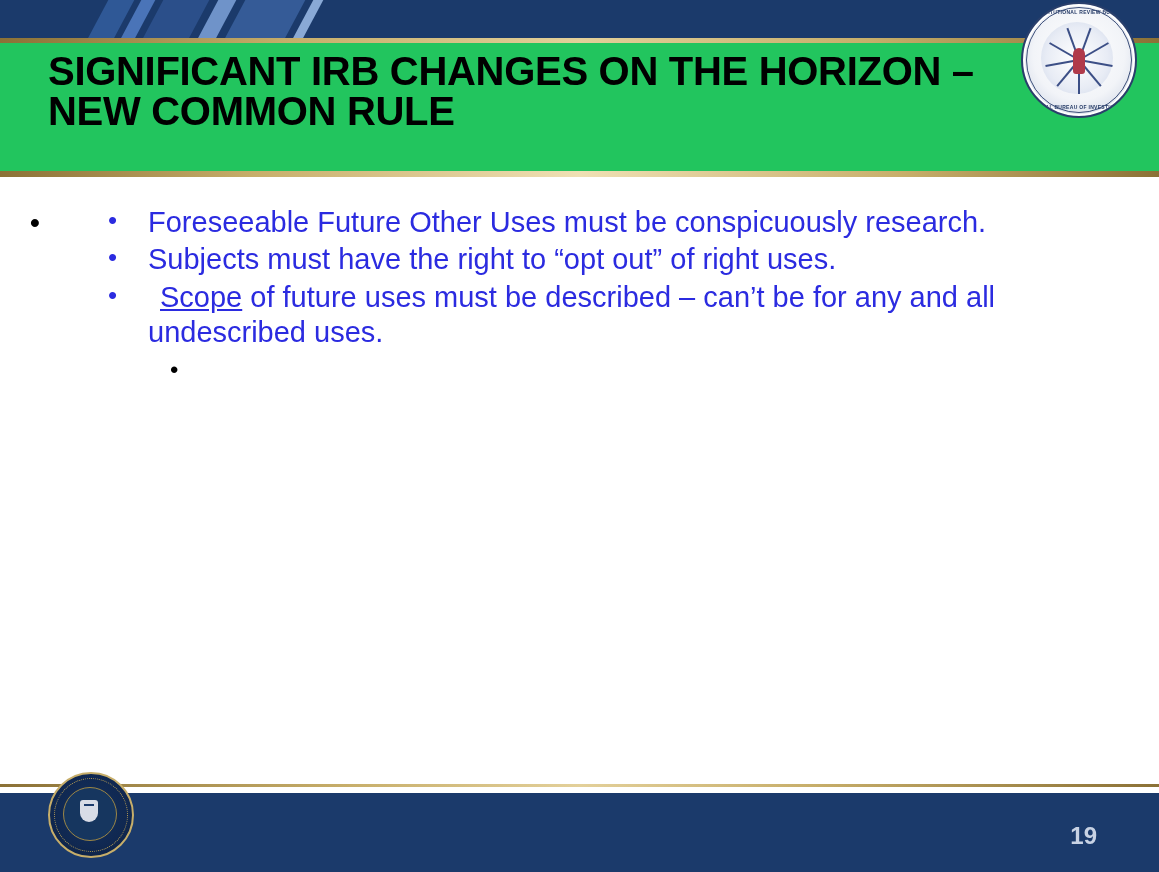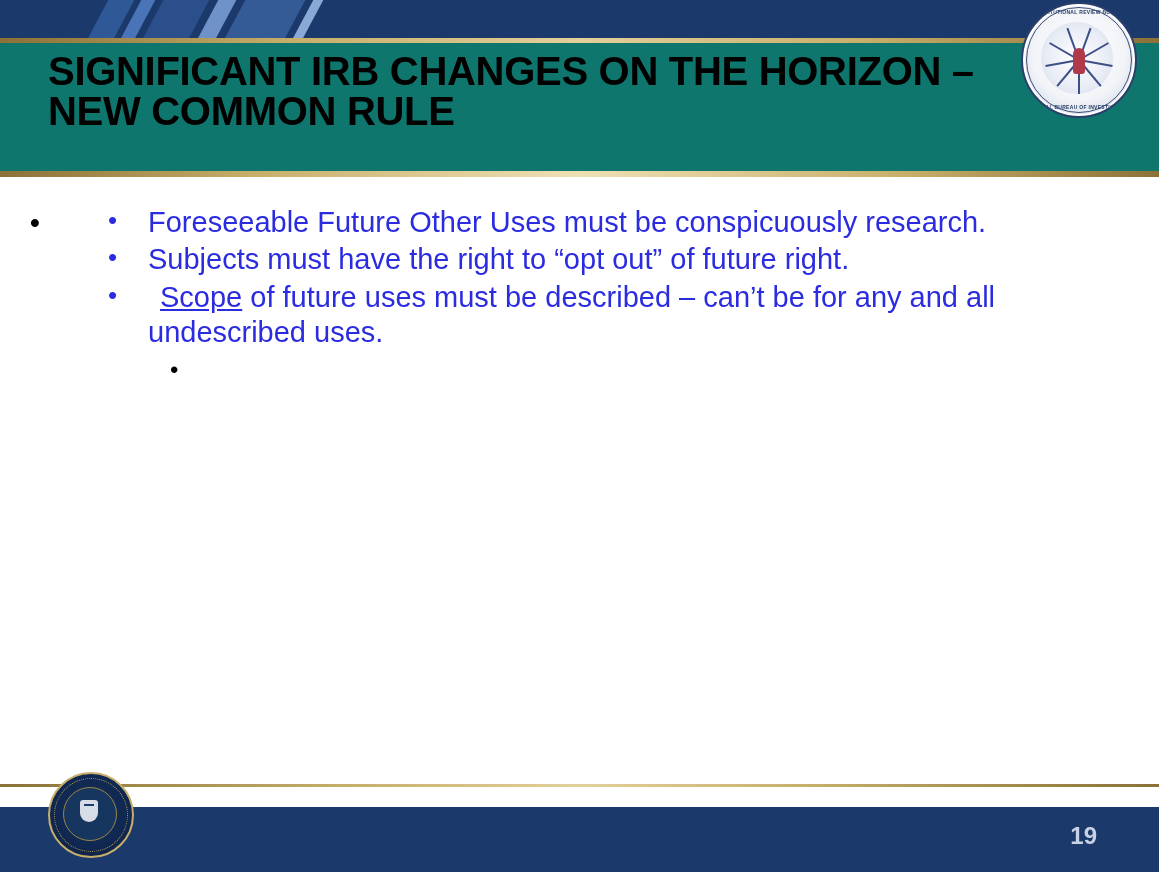--- a/index.html
+++ b/index.html
@@ -50,21 +50,21 @@
     background: linear-gradient(to right, #8b7136 0%, #c7ae6a 25%, #e3d09a 50%, #c7ae6a 75%, #8b7136 100%);
   }
 
   
   .title-area {
     position: absolute;
     left: 0;
     top: 43px;
     width: 1159px;
     height: 128px;
-    background: #0f766e;
+    background: #22c55e;
   }
   .slide-title {
     position: absolute;
     left: 48px;
     top: 8px;
     width: 980px;
     font-size: 40px;
     line-height: 1.0;
     font-weight: bold;
     color: #000000;
@@ -224,21 +224,21 @@
     font-size: 24px;
     color: #000000;
   }
 
   
   .footer-band {
     position: absolute;
     left: 0;
     bottom: 0;
     width: 1159px;
-    height: 65px;
+    height: 79px;
     background: #1b3a6b;
   }
   .footer-rule {
     position: absolute;
     left: 0;
     bottom: 85px;
     width: 1159px;
     height: 3px;
     background: linear-gradient(to right, #8b7136 0%, #c7ae6a 30%, #e3d09a 50%, #c7ae6a 70%, #8b7136 100%);
   }
@@ -337,21 +337,21 @@
       <li class="l1">
         <span class="bullet">•</span>
 
         <ul class="lvl2">
           <li class="l2">
             <span class="bullet">•</span>
             <span>Foreseeable Future Other Uses must be conspicuously research.</span>
           </li>
           <li class="l2">
             <span class="bullet">•</span>
-            <span>Subjects must have the right to “opt out” of future right.</span>
+            <span>Subjects must have the right to “opt out” of right uses.</span>
           </li>
           <li class="l2">
             <span class="bullet">•</span>
             <span class="u">Scope</span><span> of future uses must be described – can’t be for any and all undescribed uses.</span>
 
             <ul class="lvl3">
               <li class="l3">
                 <span class="bullet">•</span>
               </li>
             </ul>

